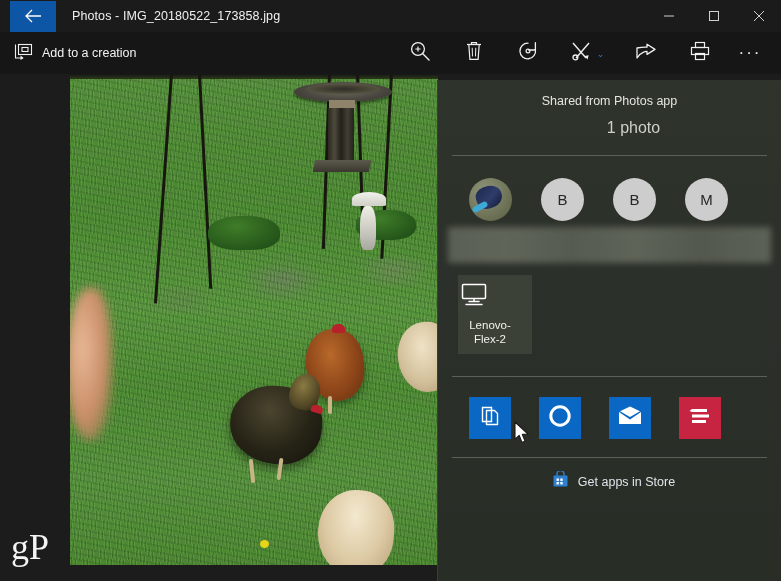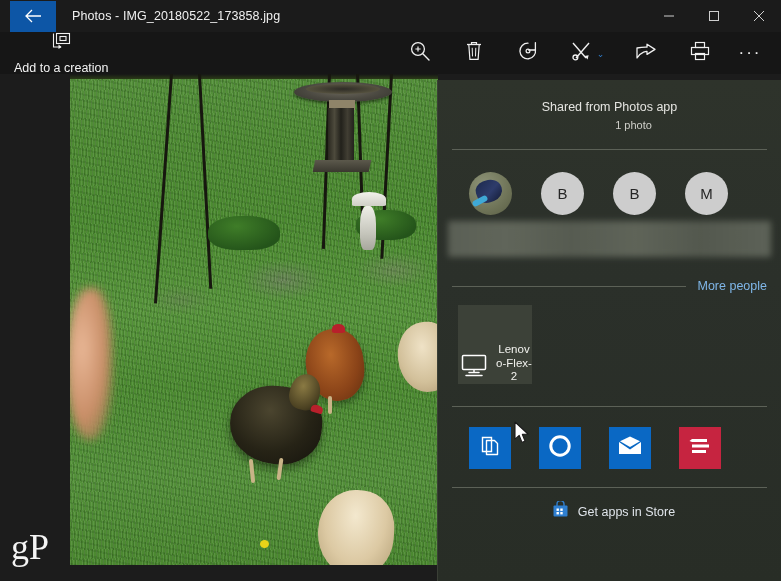--- a/index.html
+++ b/index.html
@@ -51,21 +51,21 @@
   .toolbar {
     position: absolute; top: 32px; left: 0;
     width: 781px; height: 42px;
     background: #161616;
     display: flex; align-items: center;
   }
   .tb-left {
     display: flex; align-items: center;
     margin-left: 14px; gap: 9px;
     cursor: pointer;
-    color: #f2f2f2; font-size: 12.5px; flex-direction: column;
+    color: #f2f2f2; font-size: 12.5px;
   }
   .tb-right {
     position: absolute; right: 8px; top: 0;
     height: 42px;
     display: flex; align-items: center;
   }
   .tb-icon {
     width: 54px; height: 42px;
     display: flex; align-items: center; justify-content: center;
     cursor: pointer;
@@ -239,22 +239,22 @@
     width: 344px; height: 501px;
     background: #2b3028;
     background: linear-gradient(180deg, #2e332b 0%, #2b302a 40%, #282d26 100%);
     border-left: 1px solid #3a3f36;
     z-index: 8;
     color: #fff;
     display: flex; flex-direction: column;
   }
   .sp-head { padding-top: 14px; text-align: center; }
   .sp-title { font-size: 16px; font-weight: bold; color: #fff; }
-  .sp-sub  { font-size: 12.5px; color: #e4e4e0; margin-top: 6px; }
-  .sp-count{ font-size: 11px; color: #cfcfc9; margin-top: 5px; padding-left: 48px; }
+  .sp-sub  { font-size: 12.5px; color: #e4e4e0; }
+  .sp-count{ font-size: 16px; color: #cfcfc9; margin-top: 11px; padding-left: 48px; }
   .sp-rule {
     height: 1px; background: #5c6157;
     margin: 18px 14px 0 14px;
   }
 
   .contacts {
     display: flex; align-items: center;
     gap: 29px; padding: 22px 0 0 31px;
   }
   .avatar {
@@ -297,22 +297,22 @@
   }
   .mp-line { flex: 1; height: 1px; background: #5c6157; }
   .mp-link {
     color: #7fb6e8; font-size: 12.5px; cursor: pointer; white-space: nowrap;
   }
 
   .devices { padding: 12px 0 0 20px; }
   .device-tile {
     width: 74px; height: 79px;
     background: #3c4138;
-    display: flex; flex-direction: row;
-    align-items: flex-end; justify-content: center;
+    display: flex; flex-direction: column;
+    align-items: flex-start; justify-content: center;
     gap: 6px;
     cursor: pointer;
   }
   .device-label {
     font-size: 11.5px; color: #f2f2ee;
     line-height: 1.18; text-align: center;
     width: 64px; word-break: break-word;
   }
   .dev-rule {
     height: 1px; background: #5c6157; margin: 22px 14px 0 14px;
@@ -507,24 +507,20 @@
     <div class="sp-rule"></div>
 
     <div class="contacts">
       <div class="avatar photo-av"></div>
       <div class="avatar">B</div>
       <div class="avatar">B</div>
       <div class="avatar">M</div>
     </div>
     <div class="name-strip"></div>
 
-    <div class="morepeople-row">
-      <div class="mp-line"></div>
-      <div class="mp-link">More people</div>
-    </div>
 
     <div class="devices">
       <div class="device-tile">
         <span>
           <svg width="32" height="27" viewBox="0 0 32 27">
             <rect x="4.5" y="2.5" width="23" height="14" rx="1" fill="none" stroke="#ffffff" stroke-width="1.5"></rect>
             <path d="M16 16.5 L16 19.5" stroke="#ffffff" stroke-width="1.5"></path>
             <path d="M8 22.5 L24 22.5" stroke="#ffffff" stroke-width="1.5" stroke-linecap="round"></path>
             <path d="M11 19.5 L21 19.5" stroke="#ffffff" stroke-width="1.5" stroke-linecap="round"></path>
           </svg>

